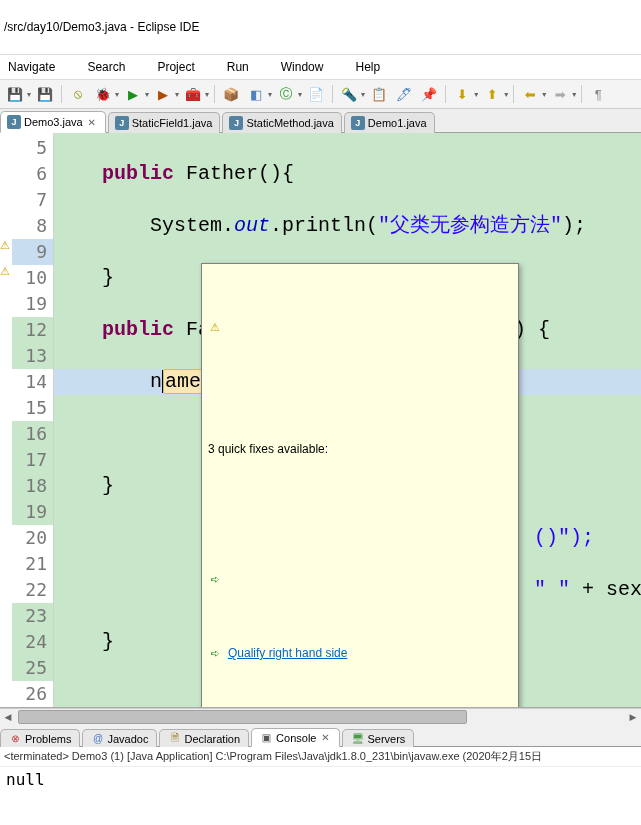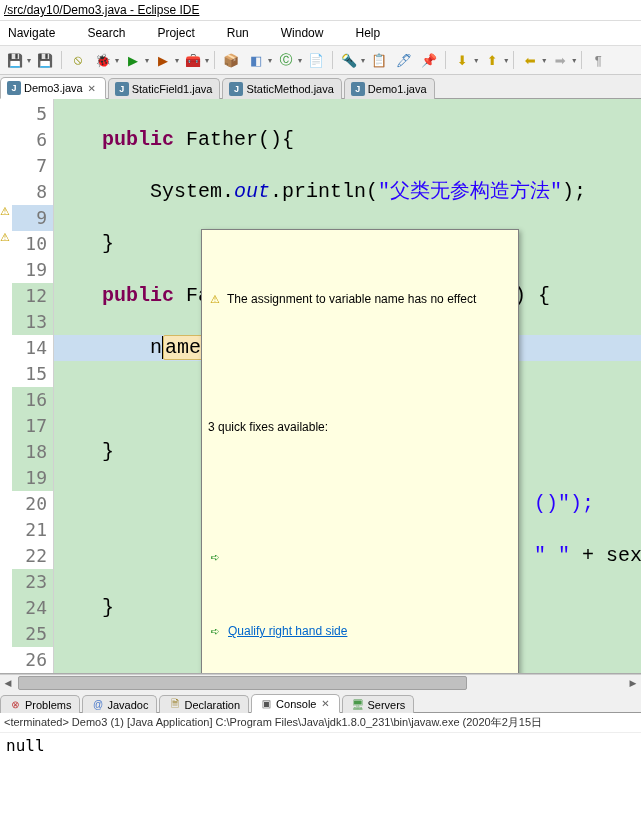--- a/index.html
+++ b/index.html
@@ -7,25 +7,24 @@
     font-family: "Segoe UI", Tahoma, sans-serif;
     font-size: 12px;
     background: #f0f0f0;
     width: 641px;
     height: 825px;
     overflow: hidden;
     position: relative;
   }
   .title-bar {
     background: #fff;
-    padding: 3px 4px;
+    padding: 20px 4px;
     border-bottom: 1px solid #ddd;
     font-size: 12px;
     color: #000;
-    text-decoration: underline;
   }
   .menu-bar {
     background: #fff;
     display: flex;
     gap: 16px;
     padding: 2px 0;
     border-bottom: 1px solid #ddd;
     font-size: 12px;
   }
   .menu-item {
@@ -365,21 +364,20 @@
 
 
 
 
 
 
     
     <div class="tooltip">
       <div class="tt-head">
         <span class="tt-ic" style="color:#c8a000">⚠</span>
-        <span>The assignment to variable name has no effect</span>
       </div>
       <div class="tt-sub">3 quick fixes available:</div>
       <div class="tt-list">
         <div class="tt-item">
           <span class="tt-ic" style="color:#3a9a3a">➪</span>
         </div>
         <div class="tt-item">
           <span class="tt-ic" style="color:#3a9a3a">➪</span>
           <a>Qualify right hand side</a>
         </div>

